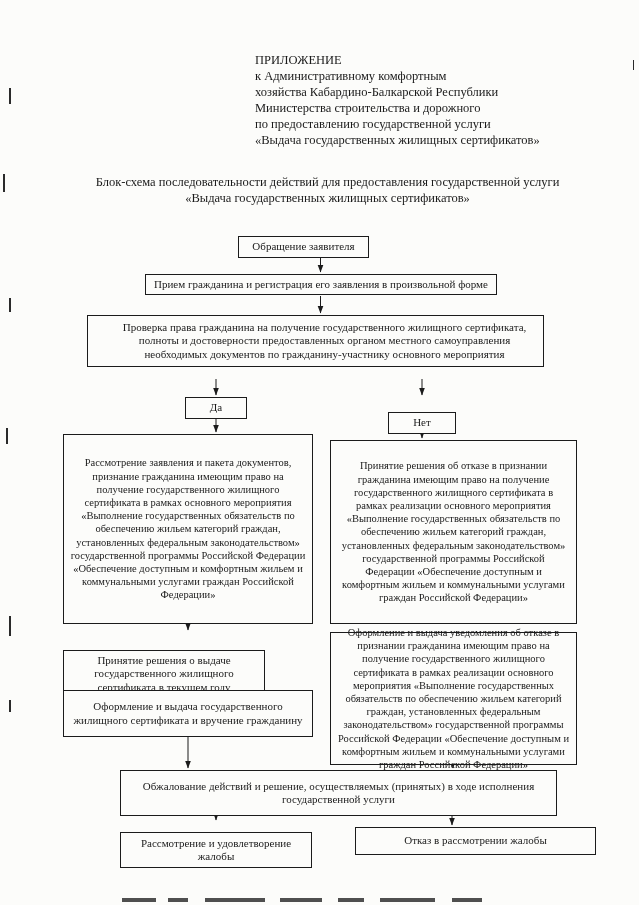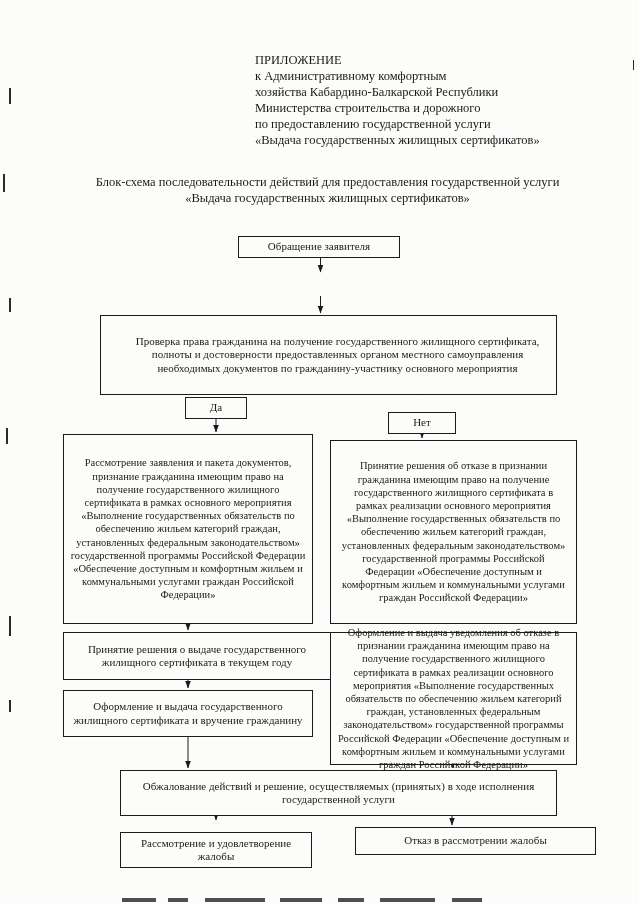--- a/index.html
+++ b/index.html
@@ -69,34 +69,35 @@
       <line x1="422" y1="419" x2="422" y2="438" marker-end="url(#arw)"></line>
       <line x1="188" y1="624" x2="188" y2="630" marker-end="url(#arw)"></line>
       <line x1="188" y1="680" x2="188" y2="688" marker-end="url(#arw)"></line>
       <line x1="188" y1="736" x2="188" y2="768" marker-end="url(#arw)"></line>
       <line x1="453" y1="763" x2="453" y2="768" marker-end="url(#arw)"></line>
       <line x1="216" y1="816" x2="216" y2="820" marker-end="url(#arw)"></line>
       <line x1="452" y1="816" x2="452" y2="825" marker-end="url(#arw)"></line>
     </g>
   </svg>
 
-  <div class="box" style="left:238px;top:236px;width:162px;height:22px;">Обращение заявителя</div>
+  <div class="box" style="left:238px;top:236px;width:131px;height:22px;">Обращение заявителя</div>
 
+  <div class="box" style="left:145px;top:274px;width:352px;height:21px;">Прием гражданина и регистрация его заявления в произвольной форме</div>
 
-  <div class="box" style="left:100px;top:315px;width:457px;height:80px;padding-left:24px;">Проверка права гражданина на получение государственного жилищного сертификата, полноты и достоверности предоставленных органом местного самоуправления необходимых документов по гражданину-участнику основного мероприятия</div>
+  <div class="box" style="left:87px;top:315px;width:457px;height:52px;padding-left:24px;">Проверка права гражданина на получение государственного жилищного сертификата, полноты и достоверности предоставленных органом местного самоуправления необходимых документов по гражданину-участнику основного мероприятия</div>
 
   <div class="box" style="left:185px;top:397px;width:62px;height:22px;">Да</div>
 
   <div class="box" style="left:388px;top:412px;width:68px;height:22px;">Нет</div>
 
   <div class="box small-text" style="left:63px;top:434px;width:250px;height:190px;">Рассмотрение заявления и пакета документов, признание гражданина имеющим право на получение государственного жилищного сертификата в рамках основного мероприятия «Выполнение государственных обязательств по обеспечению жильем категорий граждан, установленных федеральным законодательством» государственной программы Российской Федерации «Обеспечение доступным и комфортным жильем и коммунальными услугами граждан Российской Федерации»</div>
 
   <div class="box small-text" style="left:330px;top:440px;width:247px;height:184px;">Принятие решения об отказе в признании гражданина имеющим право на получение государственного жилищного сертификата в рамках реализации основного мероприятия «Выполнение государственных обязательств по обеспечению жильем категорий граждан, установленных федеральным законодательством» государственной программы Российской Федерации «Обеспечение доступным и комфортным жильем и коммунальными услугами граждан Российской Федерации»</div>
 
-  <div class="box" style="left:63px;top:632px;width:268px;height:48px;">Принятие решения о выдаче государственного жилищного сертификата в текущем году</div>
+  <div class="box" style="left:63px;top:650px;width:202px;height:48px;">Принятие решения о выдаче государственного жилищного сертификата в текущем году</div>
 
   <div class="box" style="left:63px;top:690px;width:250px;height:47px;">Оформление и выдача государственного жилищного сертификата и вручение гражданину</div>
 
   <div class="box small-text" style="left:330px;top:632px;width:247px;height:133px;">Оформление и выдача уведомления об отказе в признании гражданина имеющим право на получение государственного жилищного сертификата в рамках реализации основного мероприятия «Выполнение государственных обязательств по обеспечению жильем категорий граждан, установленных федеральным законодательством» государственной программы Российской Федерации «Обеспечение доступным и комфортным жильем и коммунальными услугами граждан Российской Федерации»</div>
 
   <div class="box" style="left:120px;top:770px;width:437px;height:46px;">Обжалование действий и решение, осуществляемых (принятых) в ходе исполнения государственной услуги</div>
 
   <div class="box" style="left:120px;top:822px;width:192px;height:36px;margin-top:10px;">Рассмотрение и удовлетворение жалобы</div>
 
   <div class="box" style="left:355px;top:827px;width:241px;height:28px;">Отказ в рассмотрении жалобы</div>

